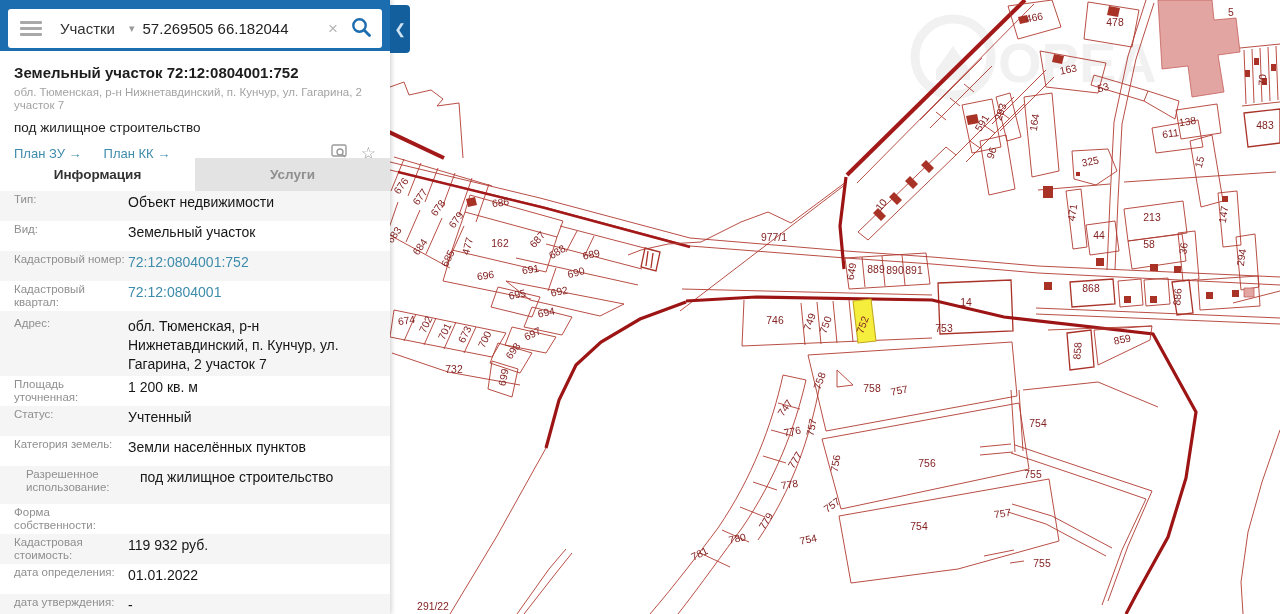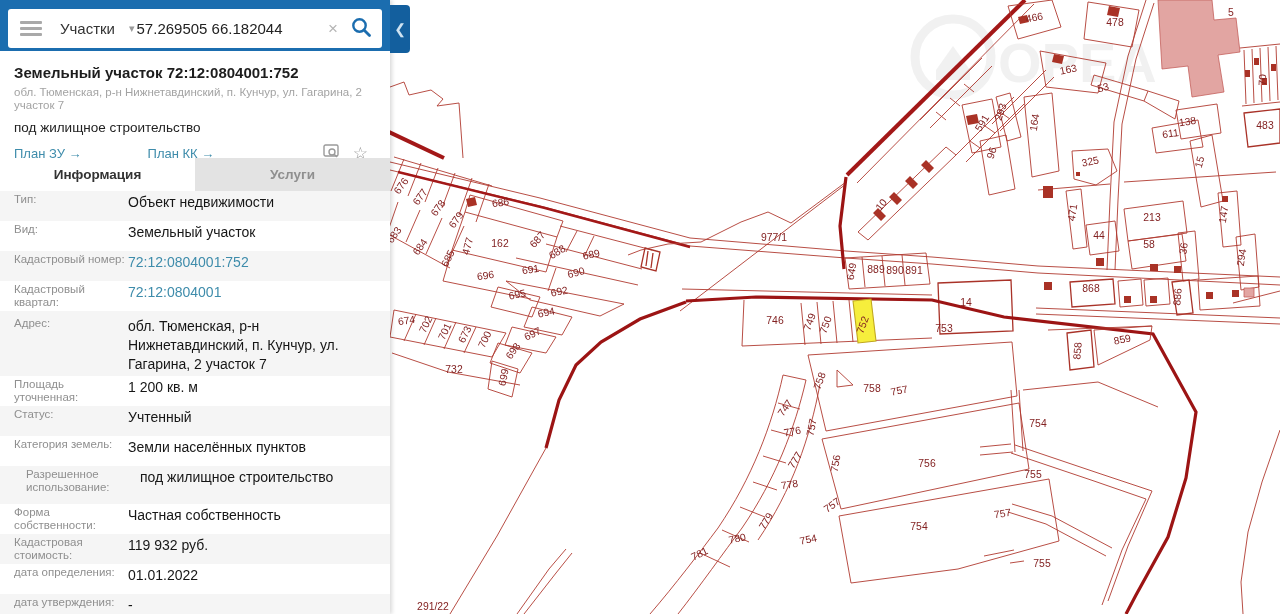--- a/index.html
+++ b/index.html
@@ -7,30 +7,30 @@
   #app { position:relative; width:1280px; height:614px; }
 
   
   #sidebar { position:absolute; left:0; top:0; width:390px; height:614px; background:#fff; z-index:5; box-shadow:2px 0 4px rgba(0,0,0,.15); }
   #topbar { position:absolute; left:0; top:0; width:390px; height:51px; background:#1b6daf; }
   #searchbox { position:absolute; left:8px; top:9px; width:374px; height:39px; background:#fff; border-radius:3px; display:flex; align-items:center; }
   .burger { width:22px; height:15px; margin-left:12px; display:flex; flex-direction:column; justify-content:space-between; cursor:pointer; }
   .burger span { display:block; height:3px; background:#a9a9a9; border-radius:1px; }
   .cat { margin-left:18px; font-size:15px; color:#333; }
   .chev-down { margin-left:14px; font-size:11px; color:#9a9a9a; }
-  .searchtext { margin-left:2px; font-size:15px; color:#222; flex:1; white-space:nowrap; overflow:hidden; border:none; outline:none; font-family:inherit; background:transparent; }
+  .searchtext { margin-left:8px; font-size:15px; color:#222; flex:1; white-space:nowrap; overflow:hidden; border:none; outline:none; font-family:inherit; background:transparent; }
   .clear-x { font-size:17px; color:#b5b5b5; margin-right:12px; }
   .mag { margin-right:10px; }
   #collapse-tab { position:absolute; left:390px; top:5px; width:20px; height:48px; background:#135f9e; border-radius:0 4px 4px 0; color:#cfe3f2; font-size:14px; display:flex; align-items:center; justify-content:center; z-index:6; }
 
-  #panel-head { position:absolute; left:0; top:57px; width:390px; padding:7px 22px 0 14px; background:#fff; }
+  #panel-head { position:absolute; left:0; top:57px; width:390px; padding:7px 14px 0 14px; background:#fff; }
   .p-title { font-size:15px; font-weight:bold; color:#1d1d1d; }
   .p-sub { margin-top:5px; font-size:11.5px; color:#a3a3a3; line-height:13px; }
   .p-usage { margin-top:8px; font-size:13.5px; color:#222; }
-  .p-links { margin-top:9px; display:flex; align-items:center; font-size:13px;gap:44px; }
+  .p-links { margin-top:9px; display:flex; align-items:center; font-size:13px; }
   .p-link { color:#3e8cab; text-decoration:none; margin-right:22px; }
   .p-icons { margin-left:auto; display:flex; align-items:center; gap:12px; }
   .star { font-size:17px; color:#9a9a9a; line-height:1; }
 
   #tabs { position:absolute; left:0; top:158px; width:390px; height:33px; display:flex; background:#e3e3e3; }
   .tab { flex:1; display:flex; align-items:center; justify-content:center; font-size:13.5px; }
   .tab.active { background:#fff; color:#333; font-weight:bold; }
   .tab.inactive { color:#8f8f8f;font-weight:bold; }
 
   #info-table { position:absolute; left:0; top:191px; width:390px; }
@@ -354,21 +354,20 @@
         <div class="irow">
           <div class="ilabel">Категория земель:</div>
           <div class="ivalue">Земли населённых пунктов</div>
         </div>
         <div class="irow alt mid">
           <div class="ilabel">Разрешенное использование:</div>
           <div class="ivalue">под жилищное строительство</div>
         </div>
         <div class="irow">
           <div class="ilabel">Форма собственности:</div>
-          <div class="ivalue">Частная собственность</div>
         </div>
         <div class="irow alt">
           <div class="ilabel">Кадастровая стоимость:</div>
           <div class="ivalue">119 932 руб.</div>
         </div>
         <div class="irow">
           <div class="ilabel">дата определения:</div>
           <div class="ivalue">01.01.2022</div>
         </div>
         <div class="irow alt">

